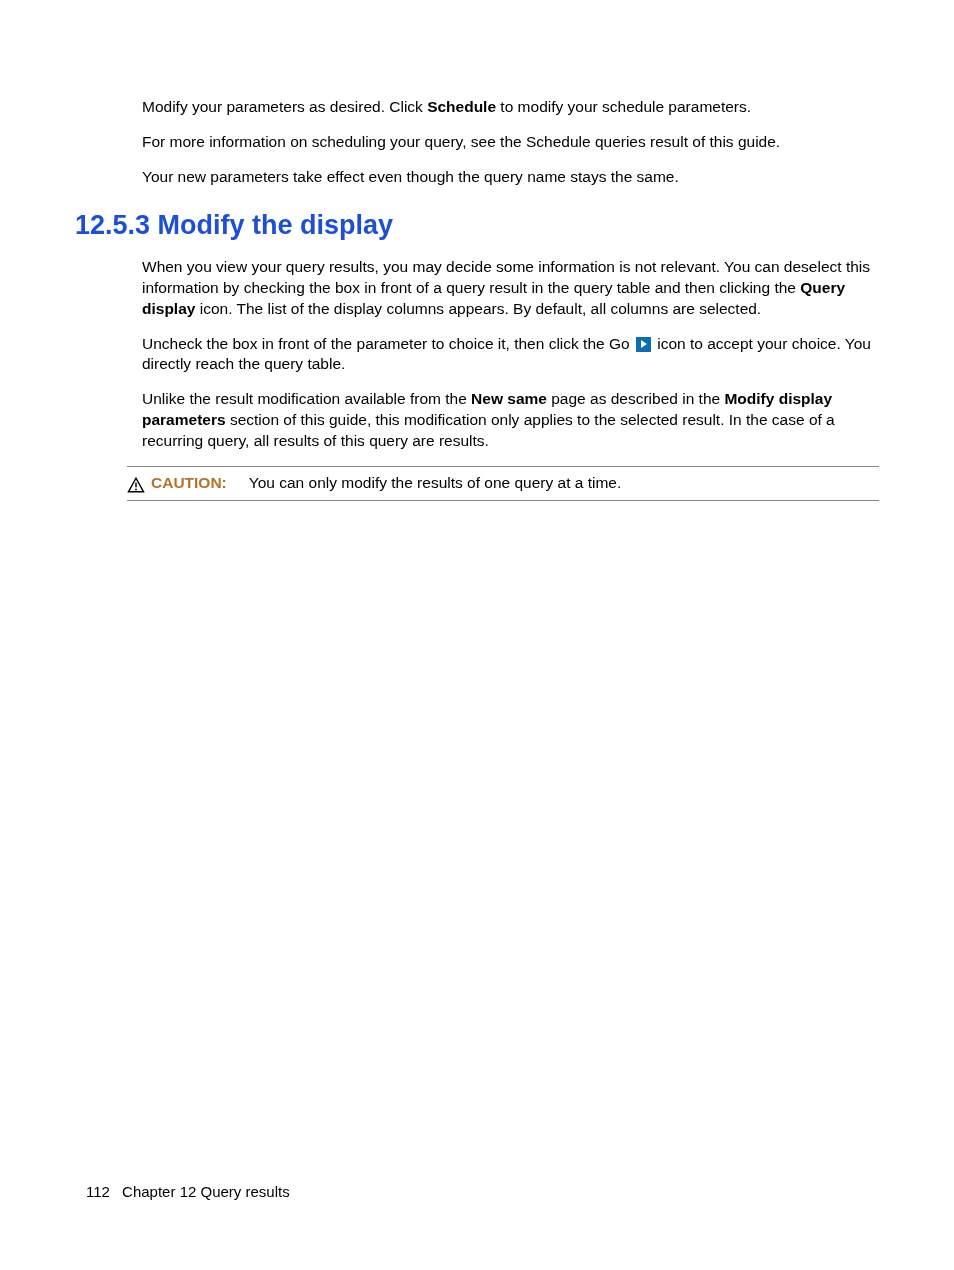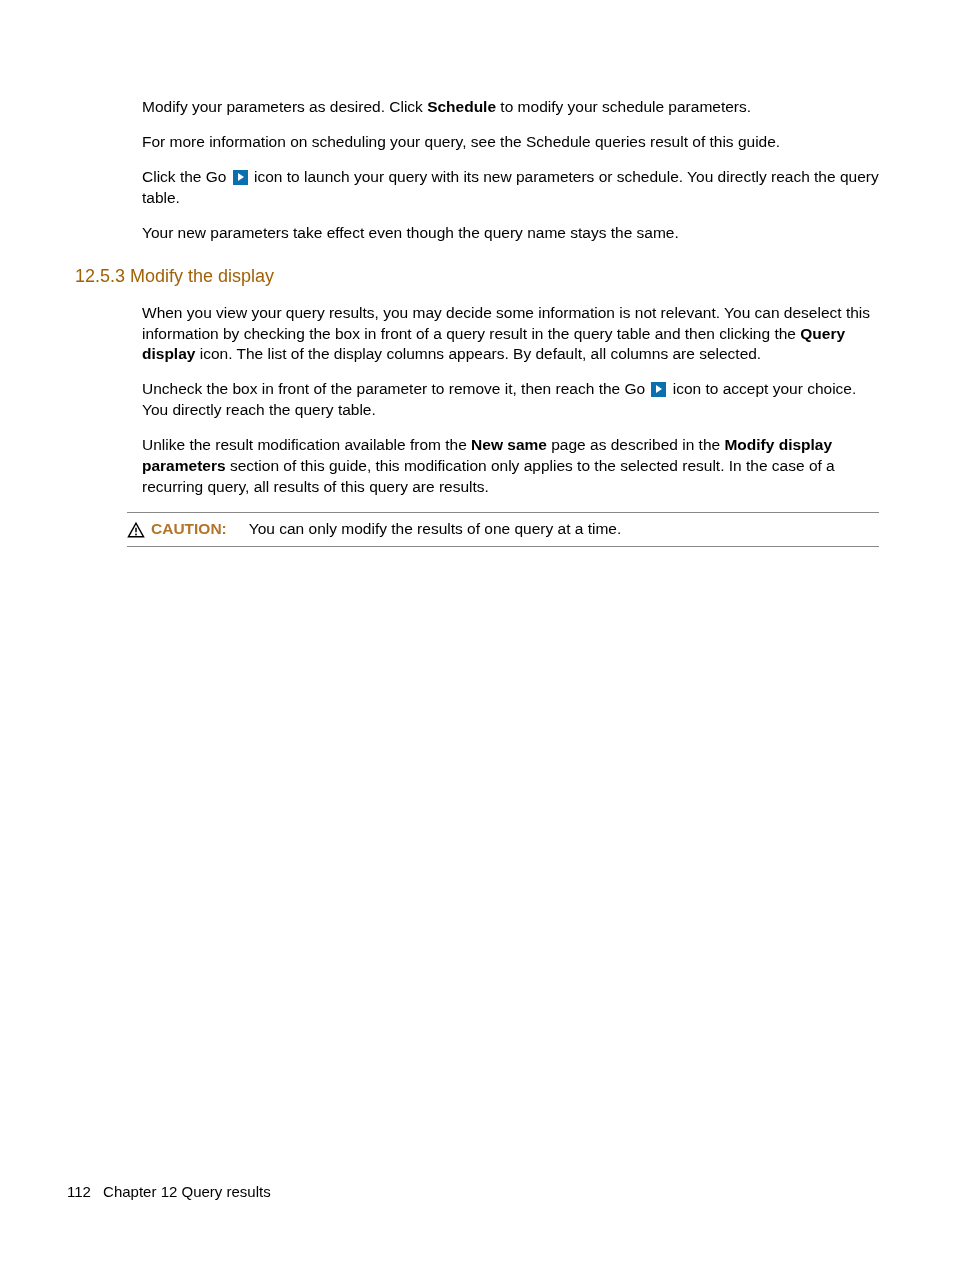--- a/index.html
+++ b/index.html
@@ -15,23 +15,23 @@
   .content {
     margin-left: 67px;
     font-size: 15.5px;
     line-height: 1.35;
   }
   .para {
     margin-bottom: 14px;
   }
   .bold { font-weight: 700; text-align: center; }
   h2.section-heading {
-    color: #a16207;
-    font-size: 18px;
-    font-weight: 400;
+    color: #1d4ed8;
+    font-size: 27px;
+    font-weight: 700;
     margin: 22px 0 16px 0;
   }
   .go-icon {
     display: inline-block;
     width: 15px;
     height: 15px;
     background: #0a6fb0;
     vertical-align: text-bottom;
     position: relative;
     margin: 0 2px;
@@ -44,76 +44,73 @@
     border-top: 4.5px solid transparent;
     border-bottom: 4.5px solid transparent;
     border-left: 6px solid #fff;
   }
   .caution-block {
     border-top: 1px solid #888;
     border-bottom: 1px solid #888;
     padding: 6px 0;
     margin-top: 10px;
     display: flex;
-    align-items: flex-start;
+    align-items: flex-end;
     margin-left: -15px;
   }
   .warning-icon {
     flex: 0 0 auto;
     width: 18px;
     height: 18px;
     margin-right: 6px;
     margin-top: 2px;
   }
   .caution-label {
     font-weight: 700;
     color: #b3742a;
     margin-right: 22px;
   }
   .caution-text {
     font-size: 15.5px;
   }
   .footer {
     position: absolute;
     bottom: 70px;
-    left: 67px;
+    left: 86px;
     font-size: 15px;
   }
   .footer .pagenum { margin-right: 8px; }
 </style>
 </head>
 <body>
 
 <div class="content">
 
 
   <p class="para">
     <span>Modify your parameters as desired. Click </span><span class="bold">Schedule</span><span> to modify your schedule parameters.</span>
   </p>
 
   <p class="para">For more information on scheduling your query, see the Schedule queries result of this guide.</p>
 
-  <p class="para">
-    <span>Click the Go </span><span class="go-icon"></span><span> icon to launch your query with its new parameters or schedule. You directly reach the query table.</span>
-  </p>
 
   <p class="para">Your new parameters take effect even though the query name stays the same.</p>
 
 </div>
 
 <h2 class="section-heading">12.5.3 Modify the display</h2>
 
 <div class="content">
 
   <p class="para">
     <span>When you view your query results, you may decide some information is not relevant. You can deselect this information by checking the box in front of a query result in the query table and then clicking the </span><span class="bold">Query display</span><span> icon. The list of the display columns appears. By default, all columns are selected.</span>
   </p>
 
   <p class="para">
-    <span>Uncheck the box in front of the parameter to remove it, then reach the Go </span><span class="go-icon"></span><span> icon to accept your choice. You directly reach the query table.</span>
+    <span>Uncheck the box in front of the parameter to choice it, then click the Go </span><span class="go-icon"></span><span> icon to accept your choice. You directly reach the query table.</span>
   </p>
 
   <p class="para">
     <span>Unlike the result modification available from the </span><span class="bold">New same</span><span> page as described in the </span><span class="bold">Modify display parameters</span><span> section of this guide, this modification only applies to the selected result. In the case of a recurring query, all results of this query are results.</span>
   </p>
 
   <div class="caution-block">
     <svg class="warning-icon" viewBox="0 0 24 24">
       <path d="M12 3 L22 21 L2 21 Z" fill="none" stroke="#000" stroke-width="2"></path>
       <line x1="12" y1="9" x2="12" y2="15" stroke="#000" stroke-width="2"></line>

